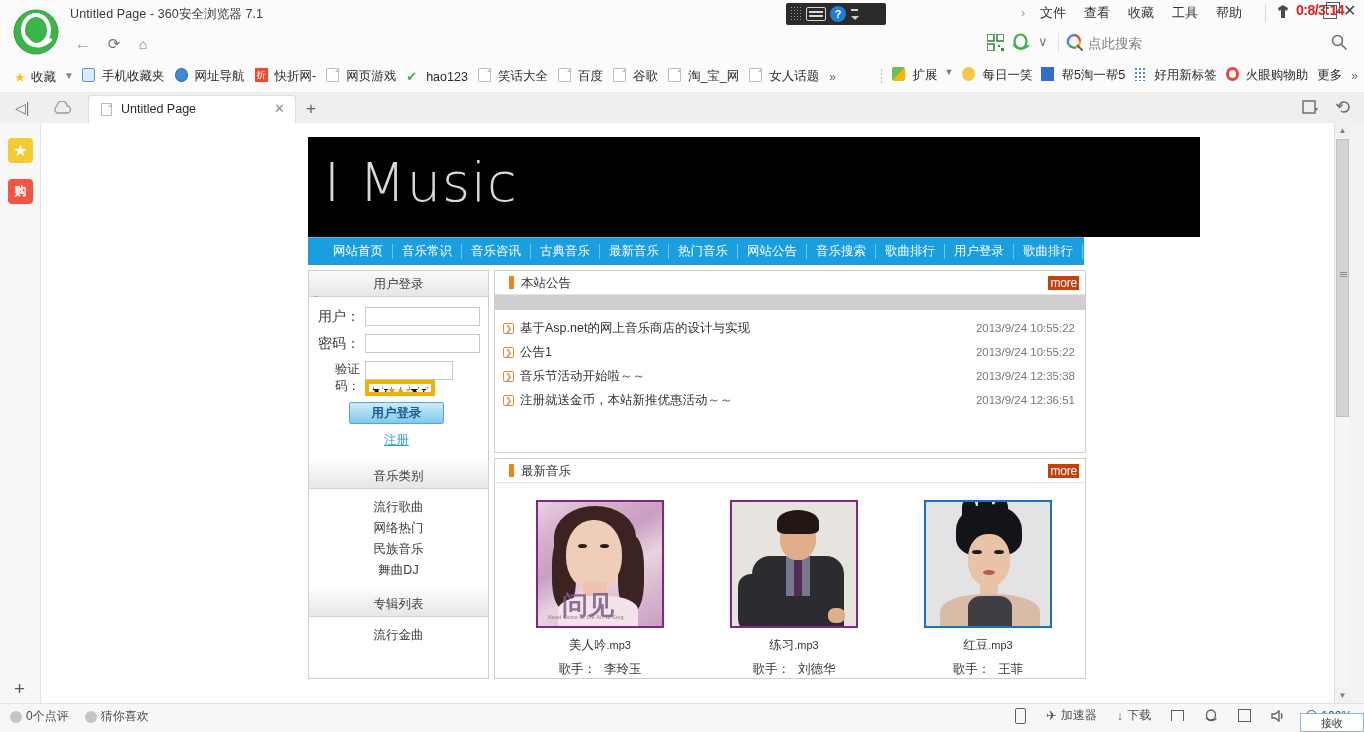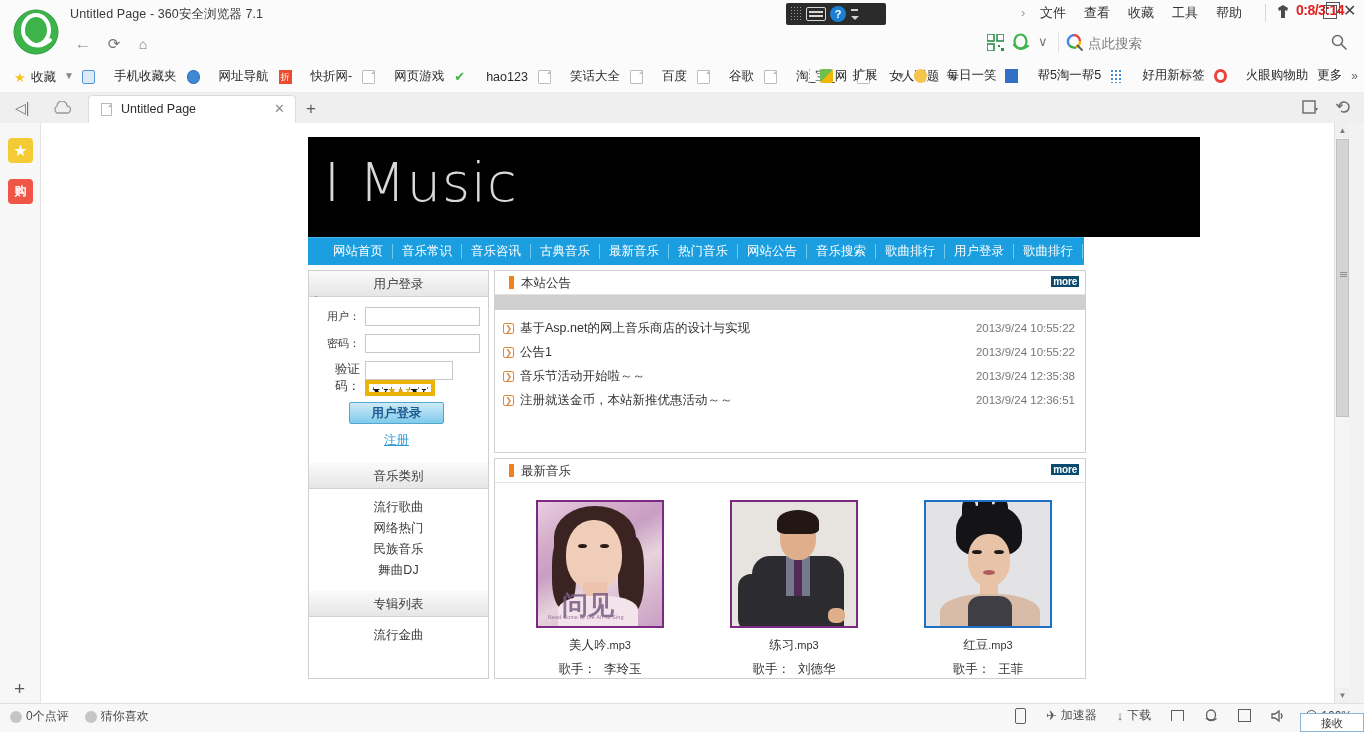--- a/index.html
+++ b/index.html
@@ -70,21 +70,21 @@
   .srch-ico{position:absolute;left:1066px;top:34px;width:17px;height:17px;}
   .srch-ph{position:absolute;left:1088px;top:35px;font-size:13.5px;color:#7d7d7d;}
   .srch-right{position:absolute;left:1331px;top:34px;width:16px;height:16px;}
 
   
   .bmbar{position:absolute;left:0;top:62px;width:1364px;height:31px;background:#fbfbfb;border-bottom:1px solid #ededed;}
   .bm-fav{position:absolute;left:14px;top:69px;display:flex;align-items:center;gap:3px;font-size:12.5px;color:#333;}
   .star-sm{width:14px;height:14px;color:#f5c518;font-size:13px;line-height:14px;}
   .bm-fav-chev{position:absolute;left:64px;top:70px;font-size:10px;color:#888;}
   .bmlist{position:absolute;left:82px;top:68px;display:flex;align-items:center;gap:10px;font-size:12.5px;color:#2b2b2b;white-space:nowrap;}
-  .bm-item{display:flex;align-items:center;gap:19px;}
+  .bm-item{display:flex;align-items:flex-start;gap:7px;}
   .bmico{width:13px;height:14px;display:inline-block;flex:0 0 auto;}
   .pg-ico{border:1px solid #bdbdbd;background:#fff;border-radius:1px;position:relative;}
   .pg-ico:after{content:"";position:absolute;right:-1px;top:-1px;border-left:4px solid transparent;border-bottom:4px solid #bdbdbd;}
   .bm-more-chev{font-size:12px;color:#666;}
   .bm-right{position:absolute;right:6px;top:67px;display:flex;align-items:center;gap:9px;font-size:12.5px;color:#2b2b2b;white-space:nowrap;}
   .vdots{width:3px;height:16px;background-image:radial-gradient(#b6b6b6 0.8px,transparent 0.9px);background-size:3px 4px;}
 
   
   .tabstrip{position:absolute;left:0;top:93px;width:1364px;height:30px;background:#efefef;}
   .tab-nav-prev{position:absolute;left:15px;top:100px;font-size:14px;color:#767676;}
@@ -128,21 +128,21 @@
   .site-nav a:last-child{border-right:none;}
   .site-body{width:776px;display:flex;gap:0;margin-top:5px;}
 
   
   .lcol{width:182px;border:1px solid #cfcfcf;background:#fff;position:relative;}
   .panel-head{height:26px;background:linear-gradient(#fafafa,#e6e6e6);border-bottom:1px solid #d3d3d3;
     text-align:center;font-size:12.5px;color:#3b3b3b;line-height:26px;}
   .panel-dash{position:absolute;left:5px;top:18px;font-size:11px;color:#999;}
   .login-form{padding:10px 8px 6px 4px;}
   .frow{display:flex;align-items:center;margin-bottom:8px;}
-  .flabel{width:52px;text-align:right;font-size:11px;color:#3b3b3b;padding-right:5px;line-height:15px;}
+  .flabel{width:52px;text-align:right;font-size:14px;color:#3b3b3b;padding-right:5px;line-height:15px;}
   .finput{width:115px;height:19px;border:1px solid #c8c8c8;background:#fff;}
   .finput.short{width:88px;}
   .cap-row{display:flex;align-items:flex-start;margin-bottom:4px;}
   .cap-label{width:52px;text-align:right;font-size:12.5px;color:#3b3b3b;padding-right:5px;line-height:17px;}
   .captcha{width:70px;height:16px;border:4px solid #eab308;background:#fff;position:relative;overflow:hidden;text-decoration:underline;}
   .cap-txt{position:absolute;left:4px;top:1px;font-size:19px;font-weight:bold;font-family:"DejaVu Serif",serif;letter-spacing:1px;}
   .cap-txt .a{color:#111;} .cap-txt .b{color:#e0a020;} .cap-txt .c{color:#111;} .cap-txt .d{color:#e0a020;}
   .cap-noise{position:absolute;left:0;top:0;width:70px;height:28px;
     background-image:radial-gradient(#222 0.9px,transparent 1px);background-size:9px 8px;opacity:.55;}
   .login-btn{display:block;margin:6px auto 0 auto;width:95px;height:22px;
@@ -152,21 +152,21 @@
   .cat-list{padding:8px 0 10px 0;}
   .cat-list div{text-align:center;font-size:12.5px;color:#3b3b3b;line-height:21px;}
 
   
   .rcol{width:592px;margin-left:5px;}
   .box{border:1px solid #cfcfcf;background:#fff;}
   .box-head{height:24px;background:#fff;border-bottom:1px solid #e4e4e4;position:relative;}
   .box-bar{position:absolute;left:14px;top:5px;width:5px;height:13px;background:#f08219;}
   .box-title{position:absolute;left:26px;top:4px;font-size:12.5px;color:#333;}
   .box-more{position:absolute;right:6px;top:5px;font-size:10px;color:#7a7a7a;display:flex;align-items:center;gap:2px;}
-  .more-badge{background:#0c4a6e;color:#fff;padding:0 2px;font-size:10px;font-weight:bold;letter-spacing:-0.2px;}
+  .more-badge{background:#c2410c;color:#fff;padding:0 2px;font-size:12px;font-weight:normal;letter-spacing:-0.2px;}
   .grey-strip{height:15px;background:#cfcfcf;}
   .news-list{padding:6px 10px 0 8px;}
   .news-row{display:flex;align-items:center;height:24px;}
   .nico{width:11px;height:11px;border:1px solid #e08b3a;color:#e08b3a;font-size:8px;
     line-height:9px;text-align:center;border-radius:2px;margin-right:6px;flex:0 0 auto;}
   .ntitle{font-size:12.5px;color:#333;flex:1;white-space:nowrap;}
   .ndate{font-size:11.5px;color:#777;white-space:nowrap;}
   .news-pad{height:40px;}
   .music-grid{display:flex;padding:9px 0 0 8px;gap:0;}
   .mcard{width:196px;text-align:center;}

